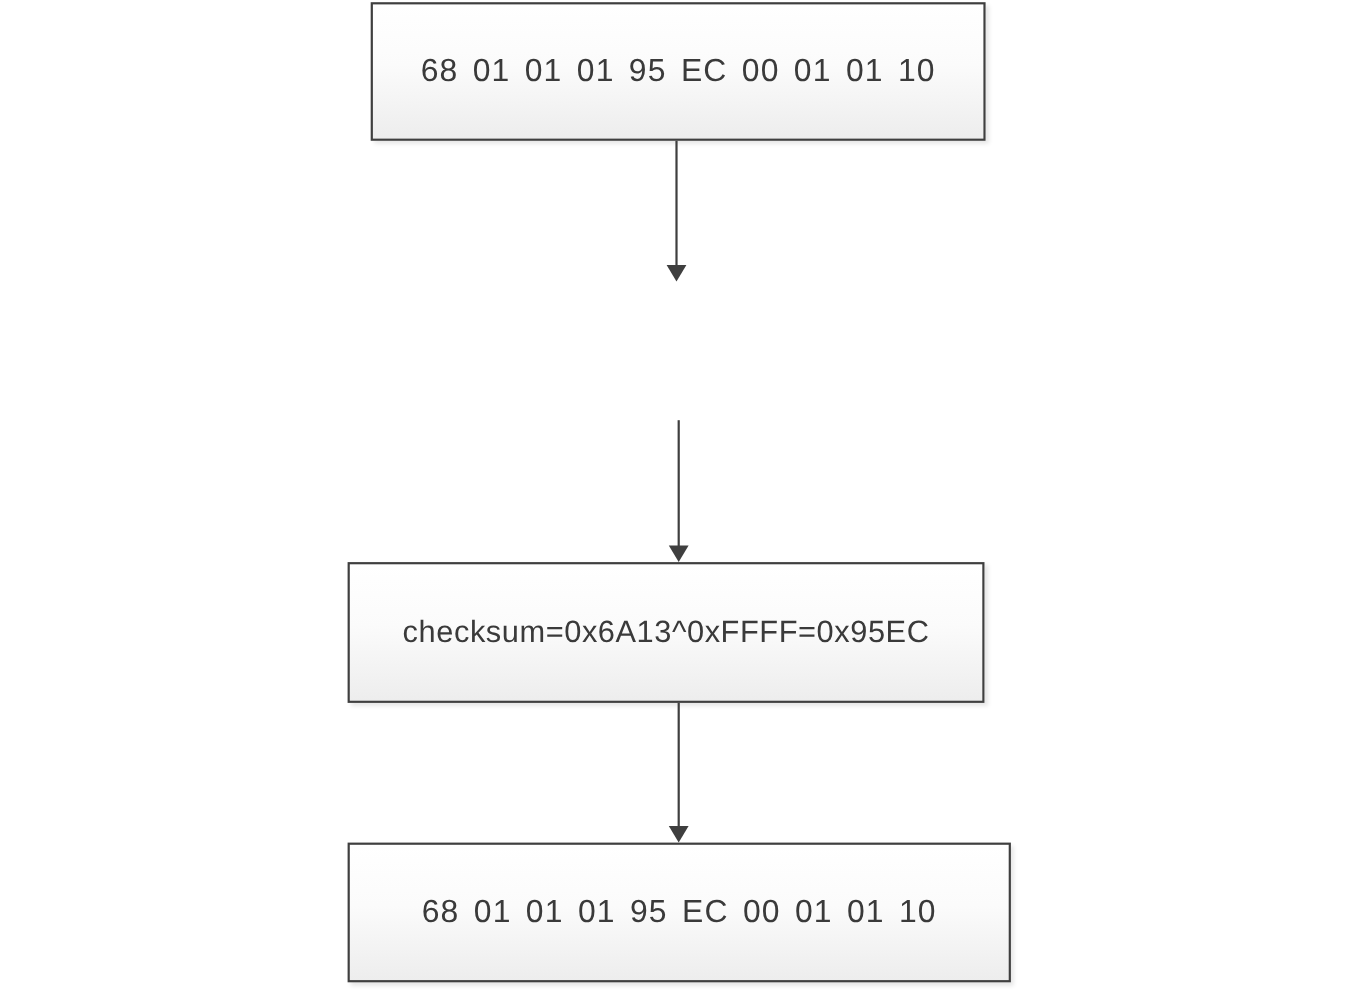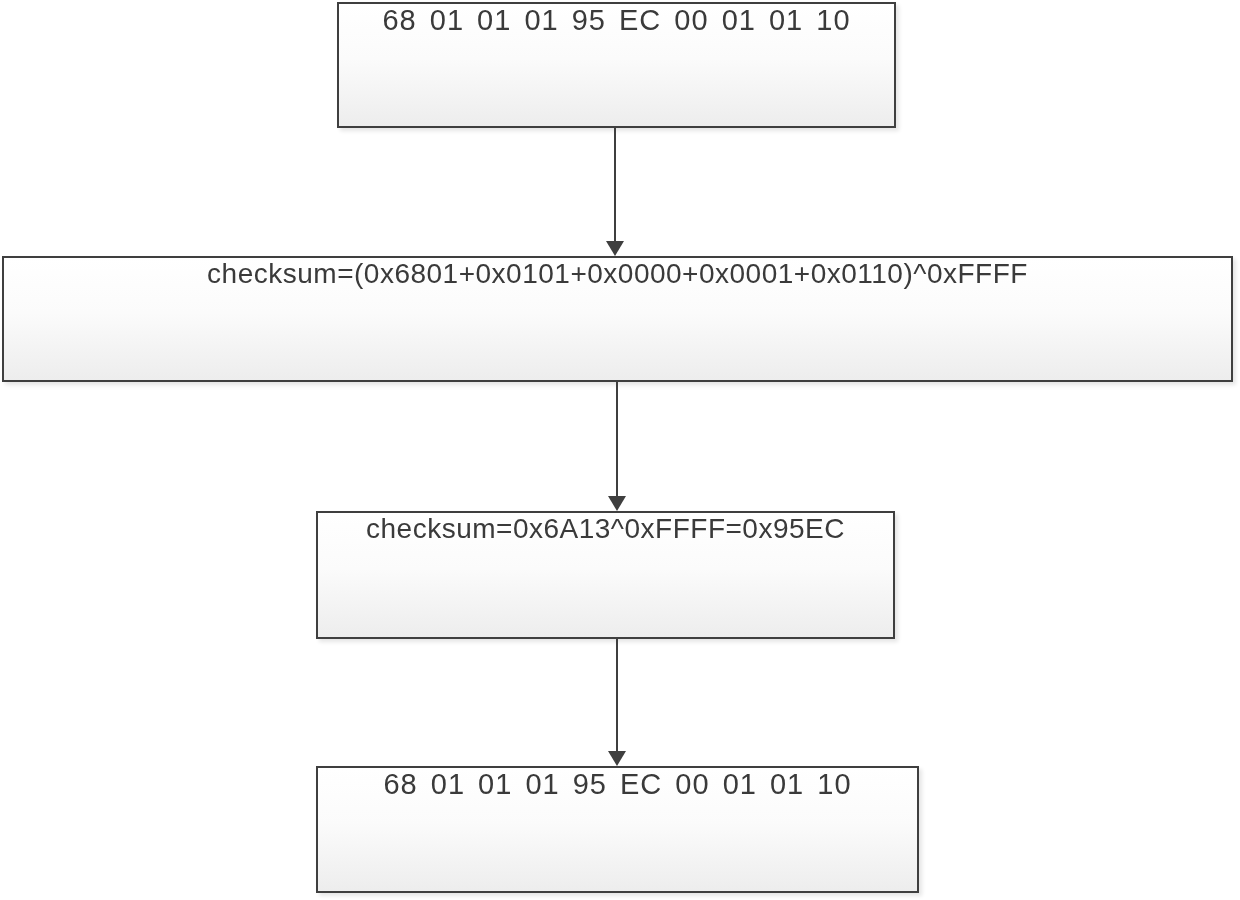--- a/index.html
+++ b/index.html
@@ -15,20 +15,21 @@
     background: #ffffff;
     overflow: hidden;
   }
   .node {
     position: absolute;
     box-sizing: border-box;
     border: 2px solid #3f3f3f;
     background: linear-gradient(to bottom, #ffffff 0%, #fbfbfb 45%, #ededed 100%);
     box-shadow: 3px 3px 4px rgba(0,0,0,0.10);
     display: flex;
+    align-items: center;
     justify-content: center;
     color: #3a3a3a;
     text-align: center;
     white-space: nowrap;
   }
   .node-bytes {
     font-size: 29px;
     word-spacing: 4px;
     letter-spacing: 1px;
   }
@@ -74,23 +75,20 @@
 
   <div class="node node-bytes" id="node-input">
     <span>68 01 01 01 95 EC 00 01 01 10</span>
   </div>
 
   <div class="arrow" id="arrow-1">
     <div class="shaft"></div>
     <div class="head"></div>
   </div>
 
-  <div class="node node-formula" id="node-calc">
-    <span>checksum=(0x6801+0x0101+0x0000+0x0001+0x0110)^0xFFFF</span>
-  </div>
 
   <div class="arrow" id="arrow-2">
     <div class="shaft"></div>
     <div class="head"></div>
   </div>
 
   <div class="node node-formula" id="node-result">
     <span>checksum=0x6A13^0xFFFF=0x95EC</span>
   </div>
 

